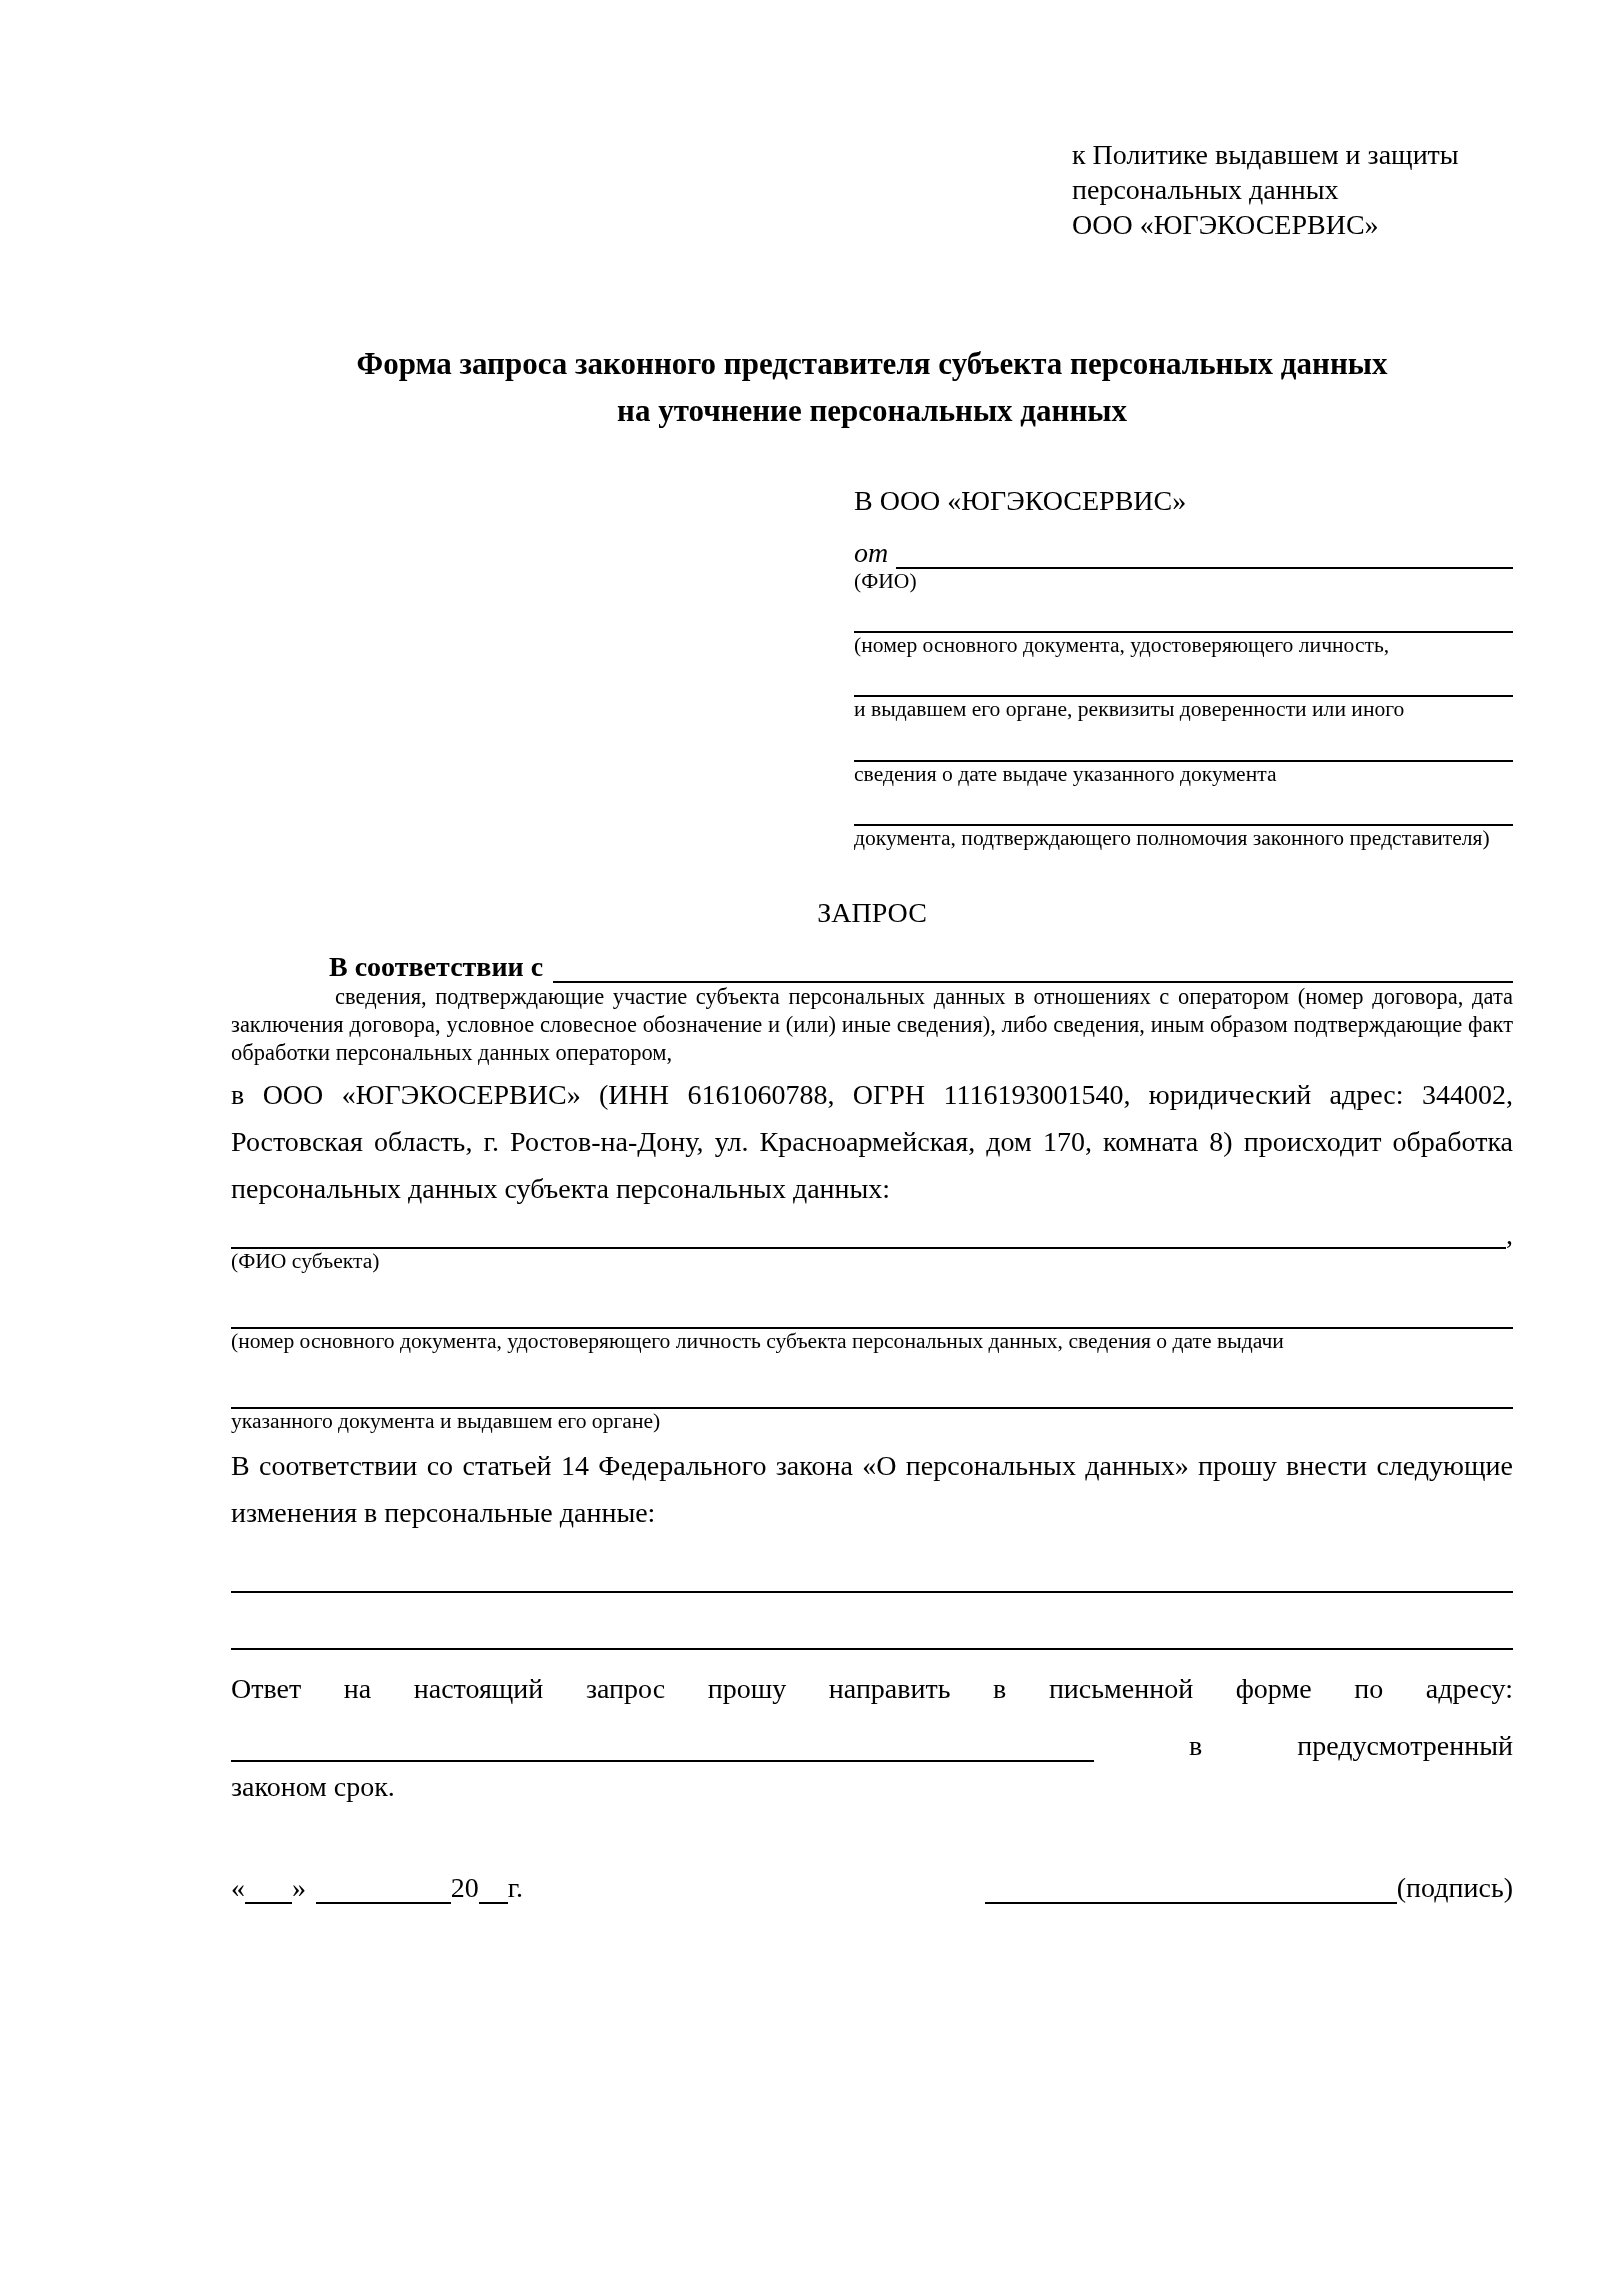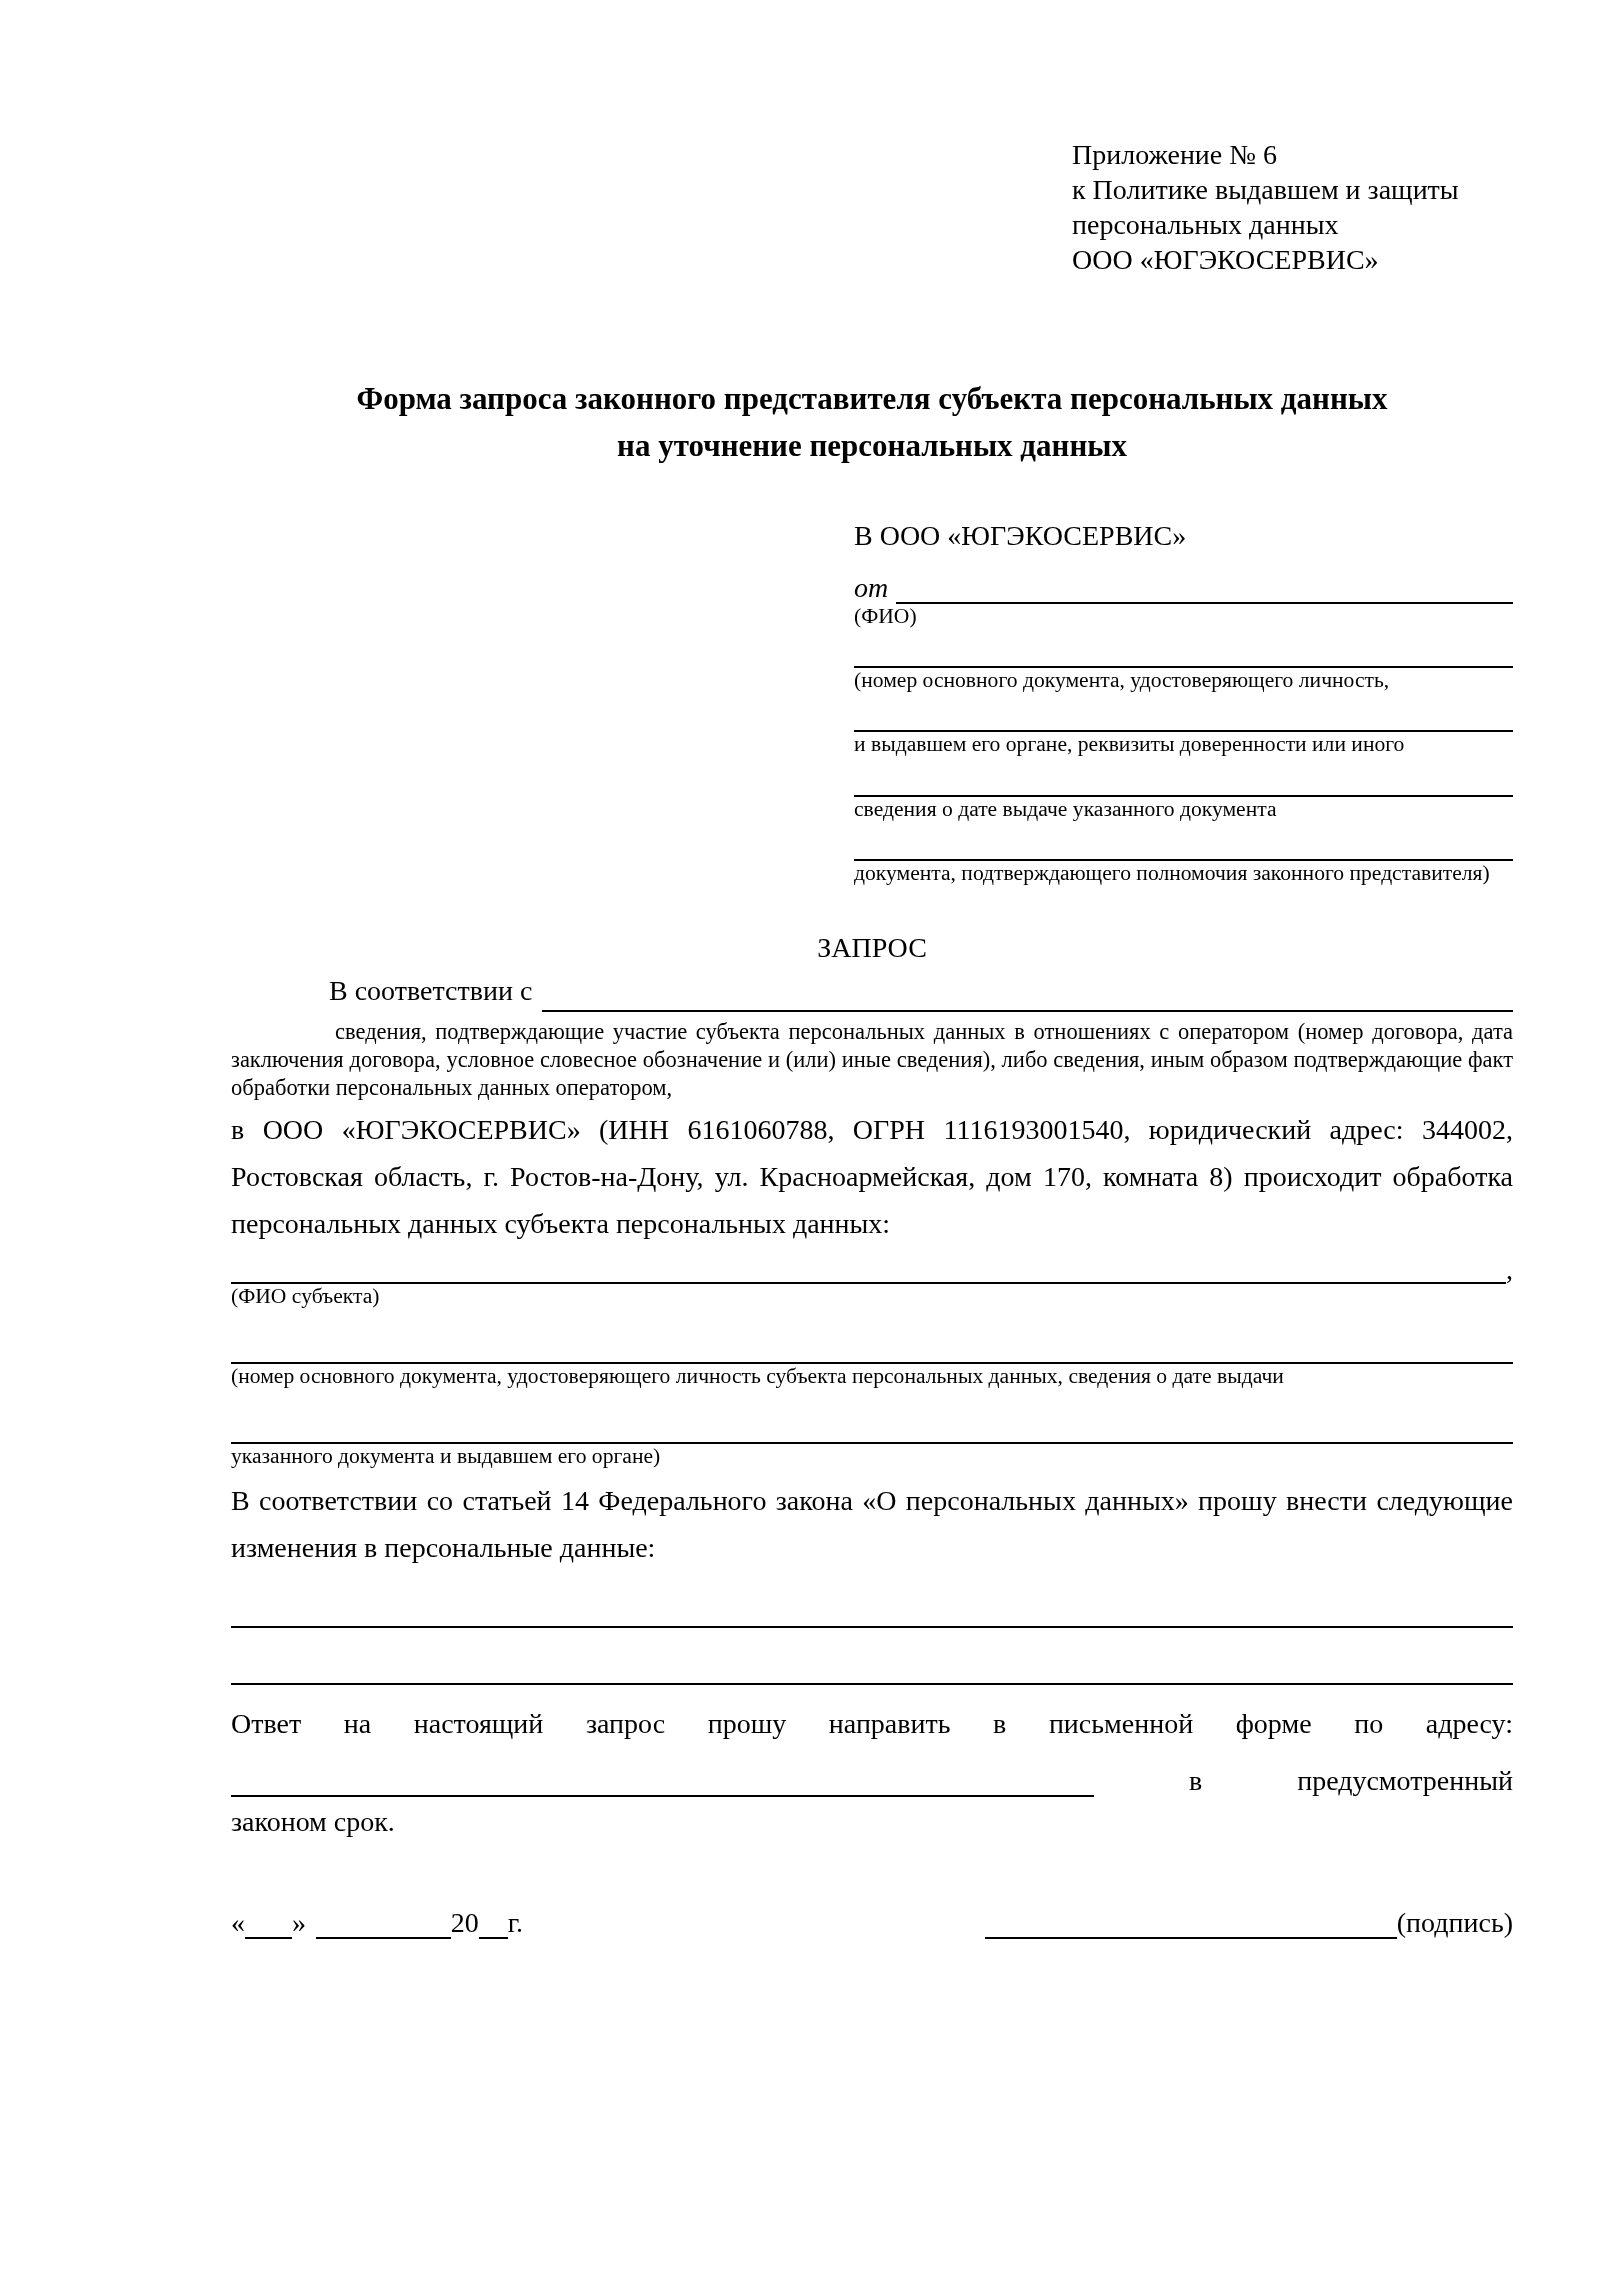--- a/index.html
+++ b/index.html
@@ -65,23 +65,25 @@
   }
   .fgroup .fline { margin-top: 7.8px; }
   
   .zapros {
     margin-top: 45px;
     font-size: 28px;
     text-align: center;
   }
   .accordance {
     display: flex;
+    align-items: flex-end;
     margin-top: 11.8px;
     height: 43px;
     font-size: 28px;
+    font-weight: bold;
   }
   .accordance .indent-sp { flex: 0 0 98px; }
   .accordance .label { flex: 0 0 auto; padding-right: 9.8px; }
   .note {
     font-size: 22.5px;
     line-height: 28px;
     text-align: justify;
     text-indent: 104px;
   }
   .para {
@@ -151,21 +153,20 @@
   .u-month { width: 135px; margin-left: 9.8px; }
   .u-year { width: 29px; }
   .u-sig { width: 412px; }
 </style>
 </head>
 <body>
 
 <div class="page">
 
   <div class="header-block">
-    <div>Приложение № 6</div>
     <div>к Политике выдавшем и защиты</div>
     <div>персональных данных</div>
     <div>ООО «ЮГЭКОСЕРВИС»</div>
   </div>
 
   <div class="title">
     <div>Форма запроса законного представителя субъекта персональных данных</div>
     <div>на уточнение персональных данных</div>
   </div>
 

